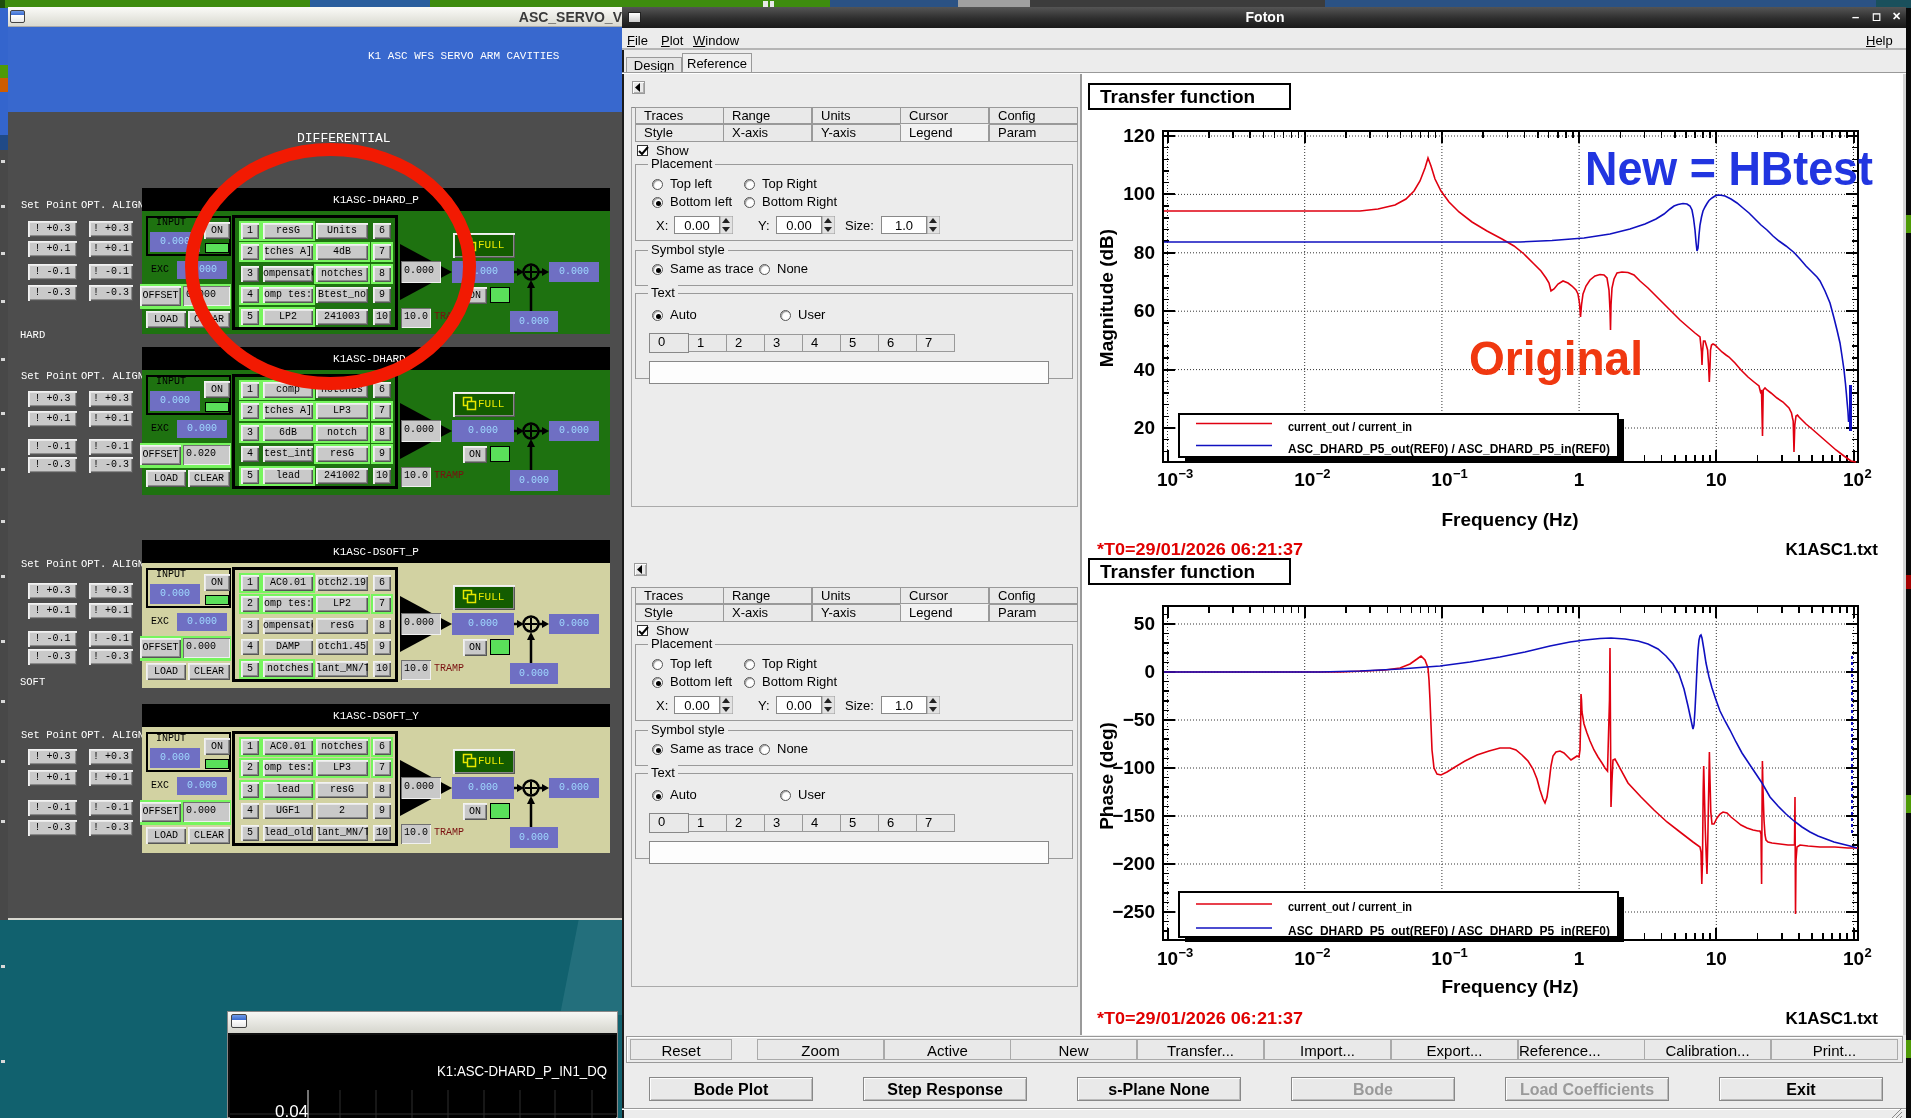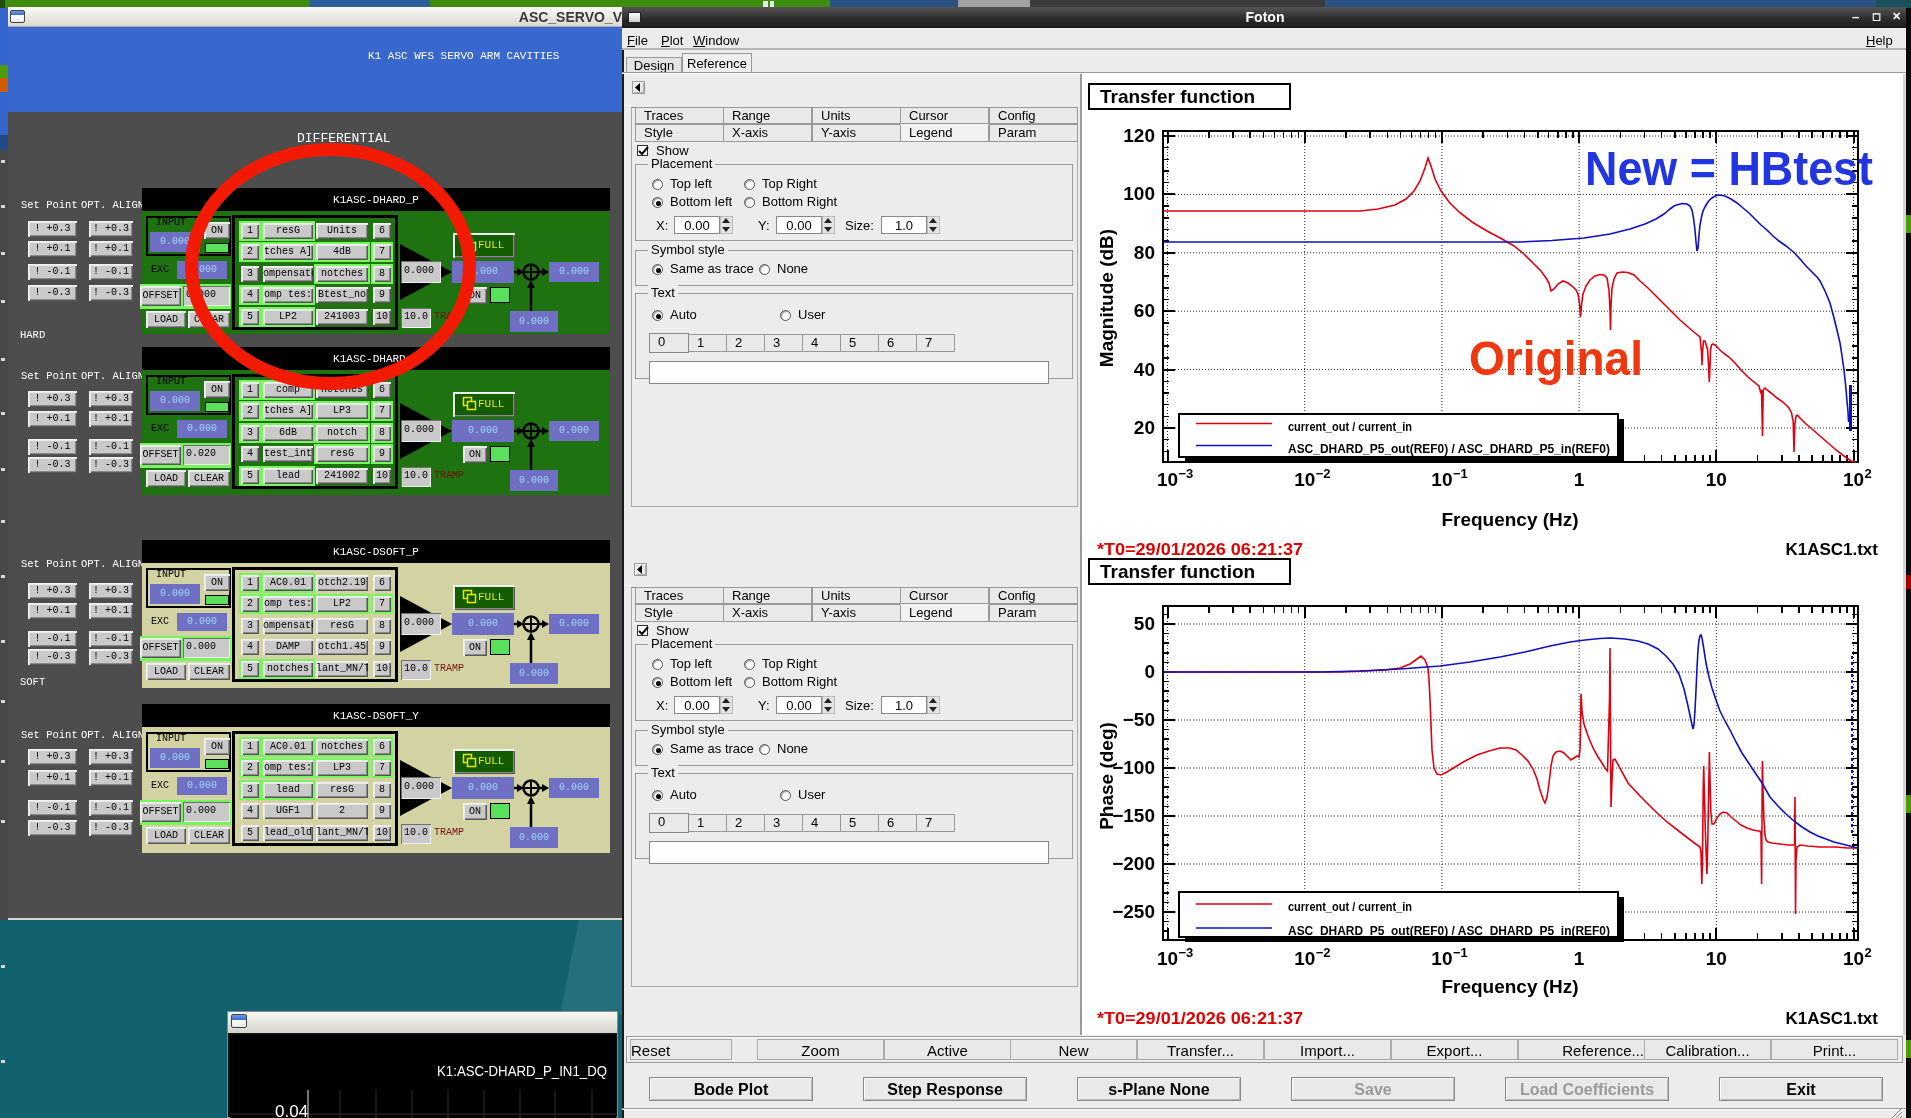--- a/index.html
+++ b/index.html
@@ -1010,34 +1010,34 @@
     <line x1="116" y1="854" x2="192" y2="854" stroke="#1010c0" stroke-width="1.6" shape-rendering="auto"></line>
     <text x="208" y="837" font-size="12.5" font-weight="bold" textLength="124" lengthAdjust="spacingAndGlyphs" shape-rendering="auto">current_out / current_in</text>
     <text x="208" y="861" font-size="12.5" font-weight="bold" textLength="322" lengthAdjust="spacingAndGlyphs" shape-rendering="auto">ASC_DHARD_P5_out(REF0) / ASC_DHARD_P5_in(REF0)</text>
     <text x="17" y="950" font-size="17" font-weight="bold" fill="#e00000" textLength="206" lengthAdjust="spacingAndGlyphs" shape-rendering="auto">*T0=29/01/2026 06:21:37</text>
     <text x="798" y="950" font-size="17" font-weight="bold" text-anchor="end" shape-rendering="auto">K1ASC1.txt</text>
     <polyline points="84.0,598.0 260.0,598.0 285.0,597.0 305.0,596.0 320.0,594.0 330.0,590.0 337.0,585.0 341.0,582.0 345.0,586.0 348.0,594.0 349.0,606.0 350.0,626.0 351.0,651.0 352.0,676.0 354.0,694.0 357.0,700.0 361.0,701.0 367.0,698.0 375.0,693.0 385.0,687.0 397.0,681.0 409.0,677.0 420.0,674.0 430.0,674.0 436.0,676.0 442.0,681.0 448.0,687.0 453.0,695.0 457.0,705.0 460.0,716.0 463.0,725.0 465.0,729.0 467.0,723.0 469.0,709.0 471.0,692.0 473.0,682.0 476.0,678.0 480.0,677.0 484.0,679.0 488.0,683.0 491.0,686.0 494.0,684.0 497.0,682.0 499.0,683.0 500.0,676.0 500.7,646.0 501.0,620.0 501.5,626.0 502.0,638.0 504.0,650.0 507.0,659.0 510.0,667.0 514.0,676.0 518.0,683.0 522.0,689.0 525.0,694.0 527.5,697.0 529.5,626.0 530.0,574.0 530.5,656.0 531.0,733.0 532.0,706.0 533.0,686.0 535.0,685.0 548.0,709.0 561.0,723.0 574.0,736.0 587.0,748.0 600.0,758.0 613.0,768.0 620.0,773.0 621.0,778.0 621.8,810.0 622.5,786.0 623.2,716.0 623.7,692.0 624.3,716.0 625.3,756.0 626.3,784.0 627.0,800.0 627.8,766.0 628.7,716.0 629.4,678.0 630.0,706.0 630.8,738.0 632.0,750.0 634.0,750.0 637.0,744.0 640.0,740.0 643.0,738.0 647.0,739.0 651.0,743.0 656.0,747.0 661.0,751.0 667.0,754.0 673.0,756.0 678.0,757.0 680.0,757.0 681.0,760.0 681.6,810.0 682.1,726.0 682.4,687.0 683.0,716.0 684.0,746.0 685.0,761.0 686.0,766.0 688.0,768.0 692.0,769.0 700.0,770.0 708.0,771.0 713.0,771.0 714.5,771.0 715.0,723.0 715.5,840.0 716.0,786.0 717.0,773.0 720.0,771.0 728.0,772.0 740.0,773.0 755.0,773.0 768.0,774.0 778.0,774.0" fill="none" stroke="#e00010" stroke-width="1.6" shape-rendering="auto"></polyline>
     <polyline points="84.0,598.0 240.0,598.0 280.0,597.0 320.0,595.0 360.0,592.0 390.0,588.0 420.0,583.0 445.0,578.0 470.0,572.0 490.0,568.0 505.0,566.0 520.0,564.5 531.0,564.0 545.0,565.0 558.0,567.0 568.0,570.0 578.0,575.0 586.0,582.0 593.0,590.0 599.0,600.0 604.0,615.0 608.0,632.0 611.0,646.0 612.5,653.0 613.0,655.0 614.0,651.0 615.0,636.0 616.0,616.0 617.0,594.0 618.0,576.0 619.0,566.0 620.0,562.0 621.0,561.0 622.0,564.0 624.0,576.0 626.0,589.0 629.0,603.0 632.0,614.0 636.0,626.0 640.0,637.0 645.0,647.0 650.0,656.0 656.0,668.0 662.0,679.0 668.0,688.0 674.0,697.0 682.0,709.0 690.0,723.0 698.0,732.0 706.0,740.0 714.0,747.0 722.0,753.0 730.0,758.0 738.0,762.0 746.0,765.0 754.0,768.0 762.0,770.0 770.0,772.0 777.0,774.0" fill="none" stroke="#1010c0" stroke-width="1.6" shape-rendering="auto"></polyline>
     <line x1="772" y1="582" x2="772" y2="761" stroke="#1010c0" stroke-width="1.5" stroke-dasharray="3,3"></line>
   </svg>
 <div class="ab" style="left:626px;top:1036px;width:1277px;height:27px;border:1px solid #999;box-shadow:inset 1px 1px 0 #fff;"></div>
-<div class="ab sans" style="left:630px;top:1039px;width:102px;height:21px;border:1px solid #aaa;background:#e9e9e9;text-align:left;font-size:15px;line-height:21px;">Reset</div>
+<div class="ab sans" style="left:630px;top:1039px;width:102px;height:21px;border:1px solid #aaa;background:#e9e9e9;text-align:center;font-size:15px;line-height:21px;">Reset</div>
 <div class="ab sans" style="left:757px;top:1039px;width:127px;height:21px;border:1px solid #aaa;background:#e9e9e9;text-align:center;font-size:15px;line-height:21px;">Zoom</div>
 <div class="ab sans" style="left:884px;top:1039px;width:127px;height:21px;border:1px solid #aaa;background:#e9e9e9;text-align:center;font-size:15px;line-height:21px;">Active</div>
 <div class="ab sans" style="left:1010px;top:1039px;width:127px;height:21px;border:1px solid #aaa;background:#e9e9e9;text-align:center;font-size:15px;line-height:21px;">New</div>
 <div class="ab sans" style="left:1137px;top:1039px;width:127px;height:21px;border:1px solid #aaa;background:#e9e9e9;text-align:center;font-size:15px;line-height:21px;">Transfer...</div>
 <div class="ab sans" style="left:1264px;top:1039px;width:127px;height:21px;border:1px solid #aaa;background:#e9e9e9;text-align:center;font-size:15px;line-height:21px;">Import...</div>
 <div class="ab sans" style="left:1391px;top:1039px;width:127px;height:21px;border:1px solid #aaa;background:#e9e9e9;text-align:center;font-size:15px;line-height:21px;">Export...</div>
-<div class="ab sans" style="left:1518px;top:1039px;width:127px;height:21px;border:1px solid #aaa;background:#e9e9e9;text-align:right;font-size:15px;line-height:21px;">Reference...</div>
+<div class="ab sans" style="left:1518px;top:1039px;width:127px;height:21px;border:1px solid #aaa;background:#e9e9e9;text-align:left;font-size:15px;line-height:21px;">Reference...</div>
 <div class="ab sans" style="left:1644px;top:1039px;width:127px;height:21px;border:1px solid #aaa;background:#e9e9e9;text-align:center;font-size:15px;line-height:21px;">Calibration...</div>
 <div class="ab sans" style="left:1771px;top:1039px;width:127px;height:21px;border:1px solid #aaa;background:#e9e9e9;text-align:center;font-size:15px;line-height:21px;">Print...</div>
 <div class="ab sans" style="left:649px;top:1077px;width:164px;height:24px;border:1px solid #888;box-shadow:inset 1px 1px 0 #fdfdfd,inset -1px -1px 0 #bbb;background:#e9e9e9;text-align:center;font-size:16px;font-weight:bold;color:#000;line-height:23px;">Bode Plot</div>
 <div class="ab sans" style="left:863px;top:1077px;width:164px;height:24px;border:1px solid #888;box-shadow:inset 1px 1px 0 #fdfdfd,inset -1px -1px 0 #bbb;background:#e9e9e9;text-align:center;font-size:16px;font-weight:bold;color:#000;line-height:23px;">Step Response</div>
 <div class="ab sans" style="left:1077px;top:1077px;width:164px;height:24px;border:1px solid #888;box-shadow:inset 1px 1px 0 #fdfdfd,inset -1px -1px 0 #bbb;background:#e9e9e9;text-align:center;font-size:16px;font-weight:bold;color:#000;line-height:23px;">s-Plane None</div>
-<div class="ab sans" style="left:1291px;top:1077px;width:164px;height:24px;border:1px solid #888;box-shadow:inset 1px 1px 0 #fdfdfd,inset -1px -1px 0 #bbb;background:#e9e9e9;text-align:center;font-size:16px;font-weight:bold;color:#9a9a9a;line-height:23px;">Save</div>
+<div class="ab sans" style="left:1291px;top:1077px;width:164px;height:24px;border:1px solid #888;box-shadow:inset 1px 1px 0 #fdfdfd,inset -1px -1px 0 #bbb;background:#e9e9e9;text-align:center;font-size:16px;font-weight:bold;color:#9a9a9a;line-height:23px;">Bode</div>
 <div class="ab sans" style="left:1505px;top:1077px;width:164px;height:24px;border:1px solid #888;box-shadow:inset 1px 1px 0 #fdfdfd,inset -1px -1px 0 #bbb;background:#e9e9e9;text-align:center;font-size:16px;font-weight:bold;color:#9a9a9a;line-height:23px;">Load Coefficients</div>
 <div class="ab sans" style="left:1719px;top:1077px;width:164px;height:24px;border:1px solid #888;box-shadow:inset 1px 1px 0 #fdfdfd,inset -1px -1px 0 #bbb;background:#e9e9e9;text-align:center;font-size:16px;font-weight:bold;color:#000;line-height:23px;">Exit</div>
 <div class="ab" style="left:622px;top:1108px;width:1284px;height:2px;background:#fff;border-top:1px solid #999;"></div>
 <svg class="ab" style="left:1888px;top:1108px;" width="15" height="10">
     <path d="M14,0 L4,10 M14,4 L8,10 M14,8 L12,10" stroke="#888" fill="none"></path>
   </svg>
 <div class="ab" style="left:1906px;top:8px;width:5px;height:1110px;background:#0a0a0a;"></div>
 <div class="ab" style="left:1906px;top:215px;width:5px;height:18px;background:#4e9a06;"></div>
 <div class="ab" style="left:1906px;top:575px;width:5px;height:14px;background:#a40000;"></div>
 <div class="ab" style="left:1906px;top:795px;width:5px;height:18px;background:#4e9a06;"></div>

